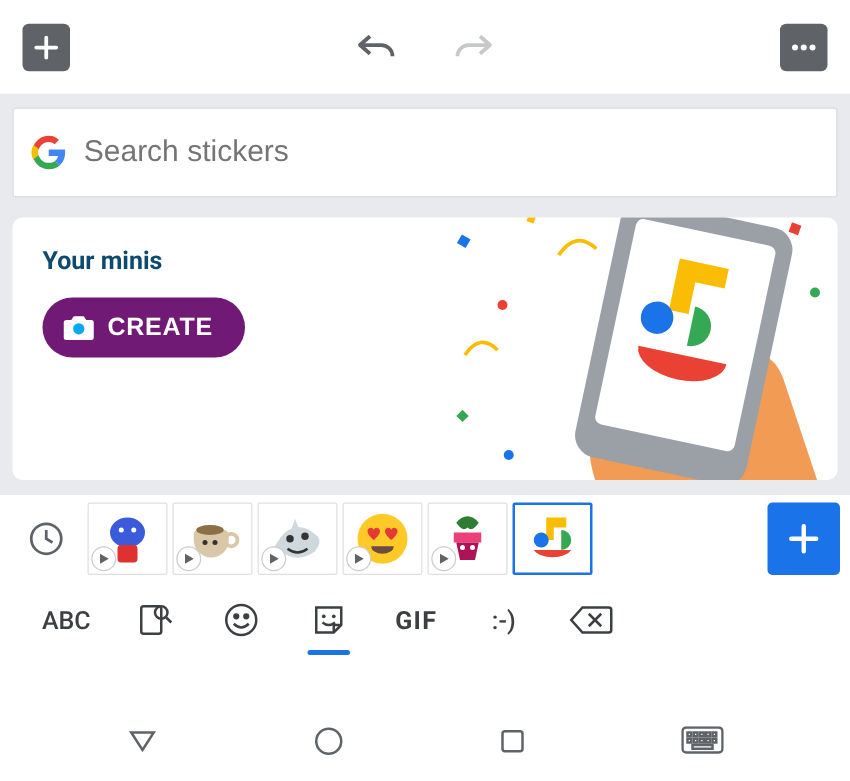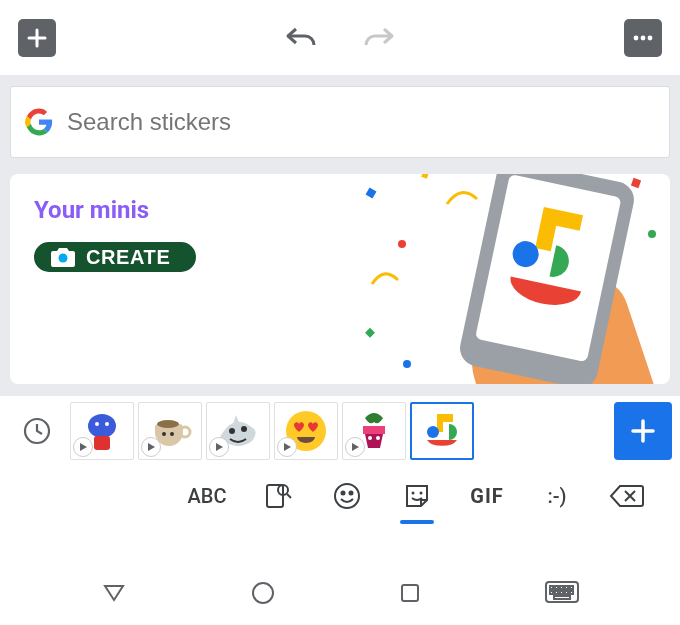--- a/index.html
+++ b/index.html
@@ -53,29 +53,29 @@
   
   .card-area { background:#e8eaed; padding:6px 10px 12px; }
   .minis-card {
     background:#fff;
     border-radius:8px;
     padding:22px 24px 20px;
     position:relative;
     overflow:hidden;
     height:210px;
   }
-  .minis-title { font-size:24px; font-weight:700; color:#8b5cf6; }
+  .minis-title { font-size:20px; font-weight:700; color:#0c4a6e; }
   .minis-sub { font-size:20px; color:#5f6368; margin-top:4px; line-height:1.3; max-width:330px;}
   .create-btn {
     margin-top:18px;
-    background:#14532d;
+    background:#701a75;
     color:#fff;
     border:none;
     border-radius:26px;
-    height:30px;
+    height:48px;
     padding:0 26px 0 16px;
     display:inline-flex;
     align-items:center;
     gap:10px;
     font-size:20px;
     font-weight:700;
     letter-spacing:0.6px;
   }
   .cam-icon{ width:26px;height:22px; fill:#fff;}
   .illus {
@@ -117,21 +117,21 @@
     margin-left:auto;
     width:58px;height:58px;
     background:#1a73e8;
     display:flex;align-items:center;justify-content:center;
     color:#fff;font-size:34px;border-radius:4px;
   }
   
   .kbd-nav{
     display:flex;
     align-items:center;
-    justify-content:flex-end;
+    justify-content:flex-start;
     padding:12px 18px 0;
     height:60px;
   }
   .kbd-item{
     color:#3c4043;
     font-size:20px;
     font-weight:500;
     width:70px;
     height:44px;
     display:flex;align-items:center;justify-content:center;

